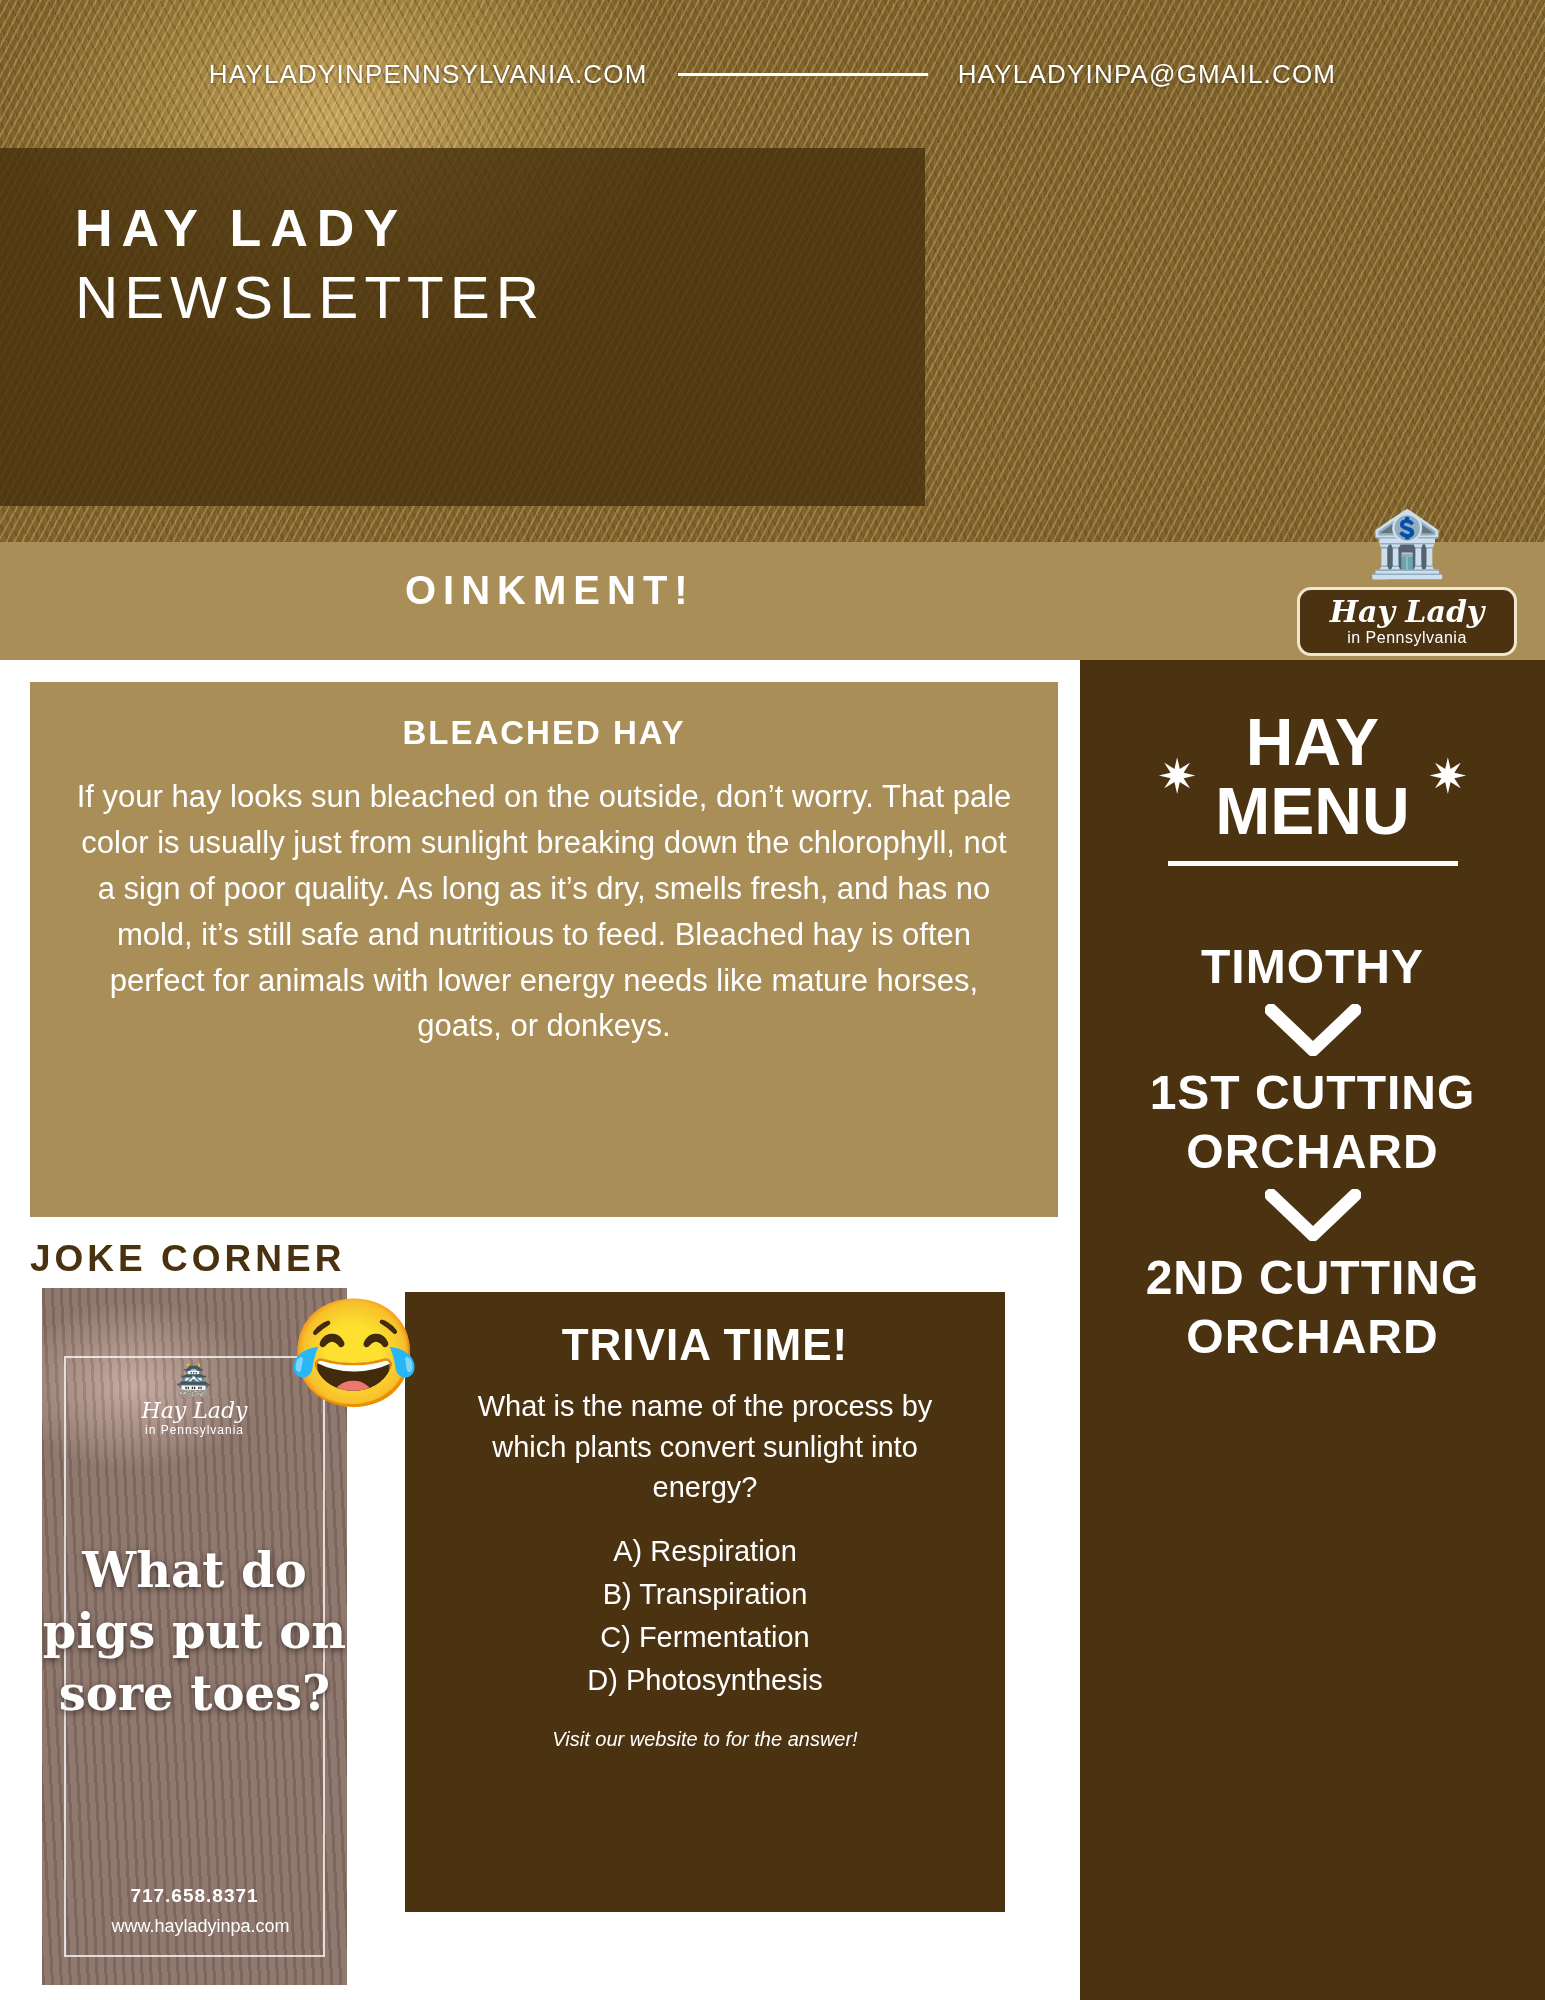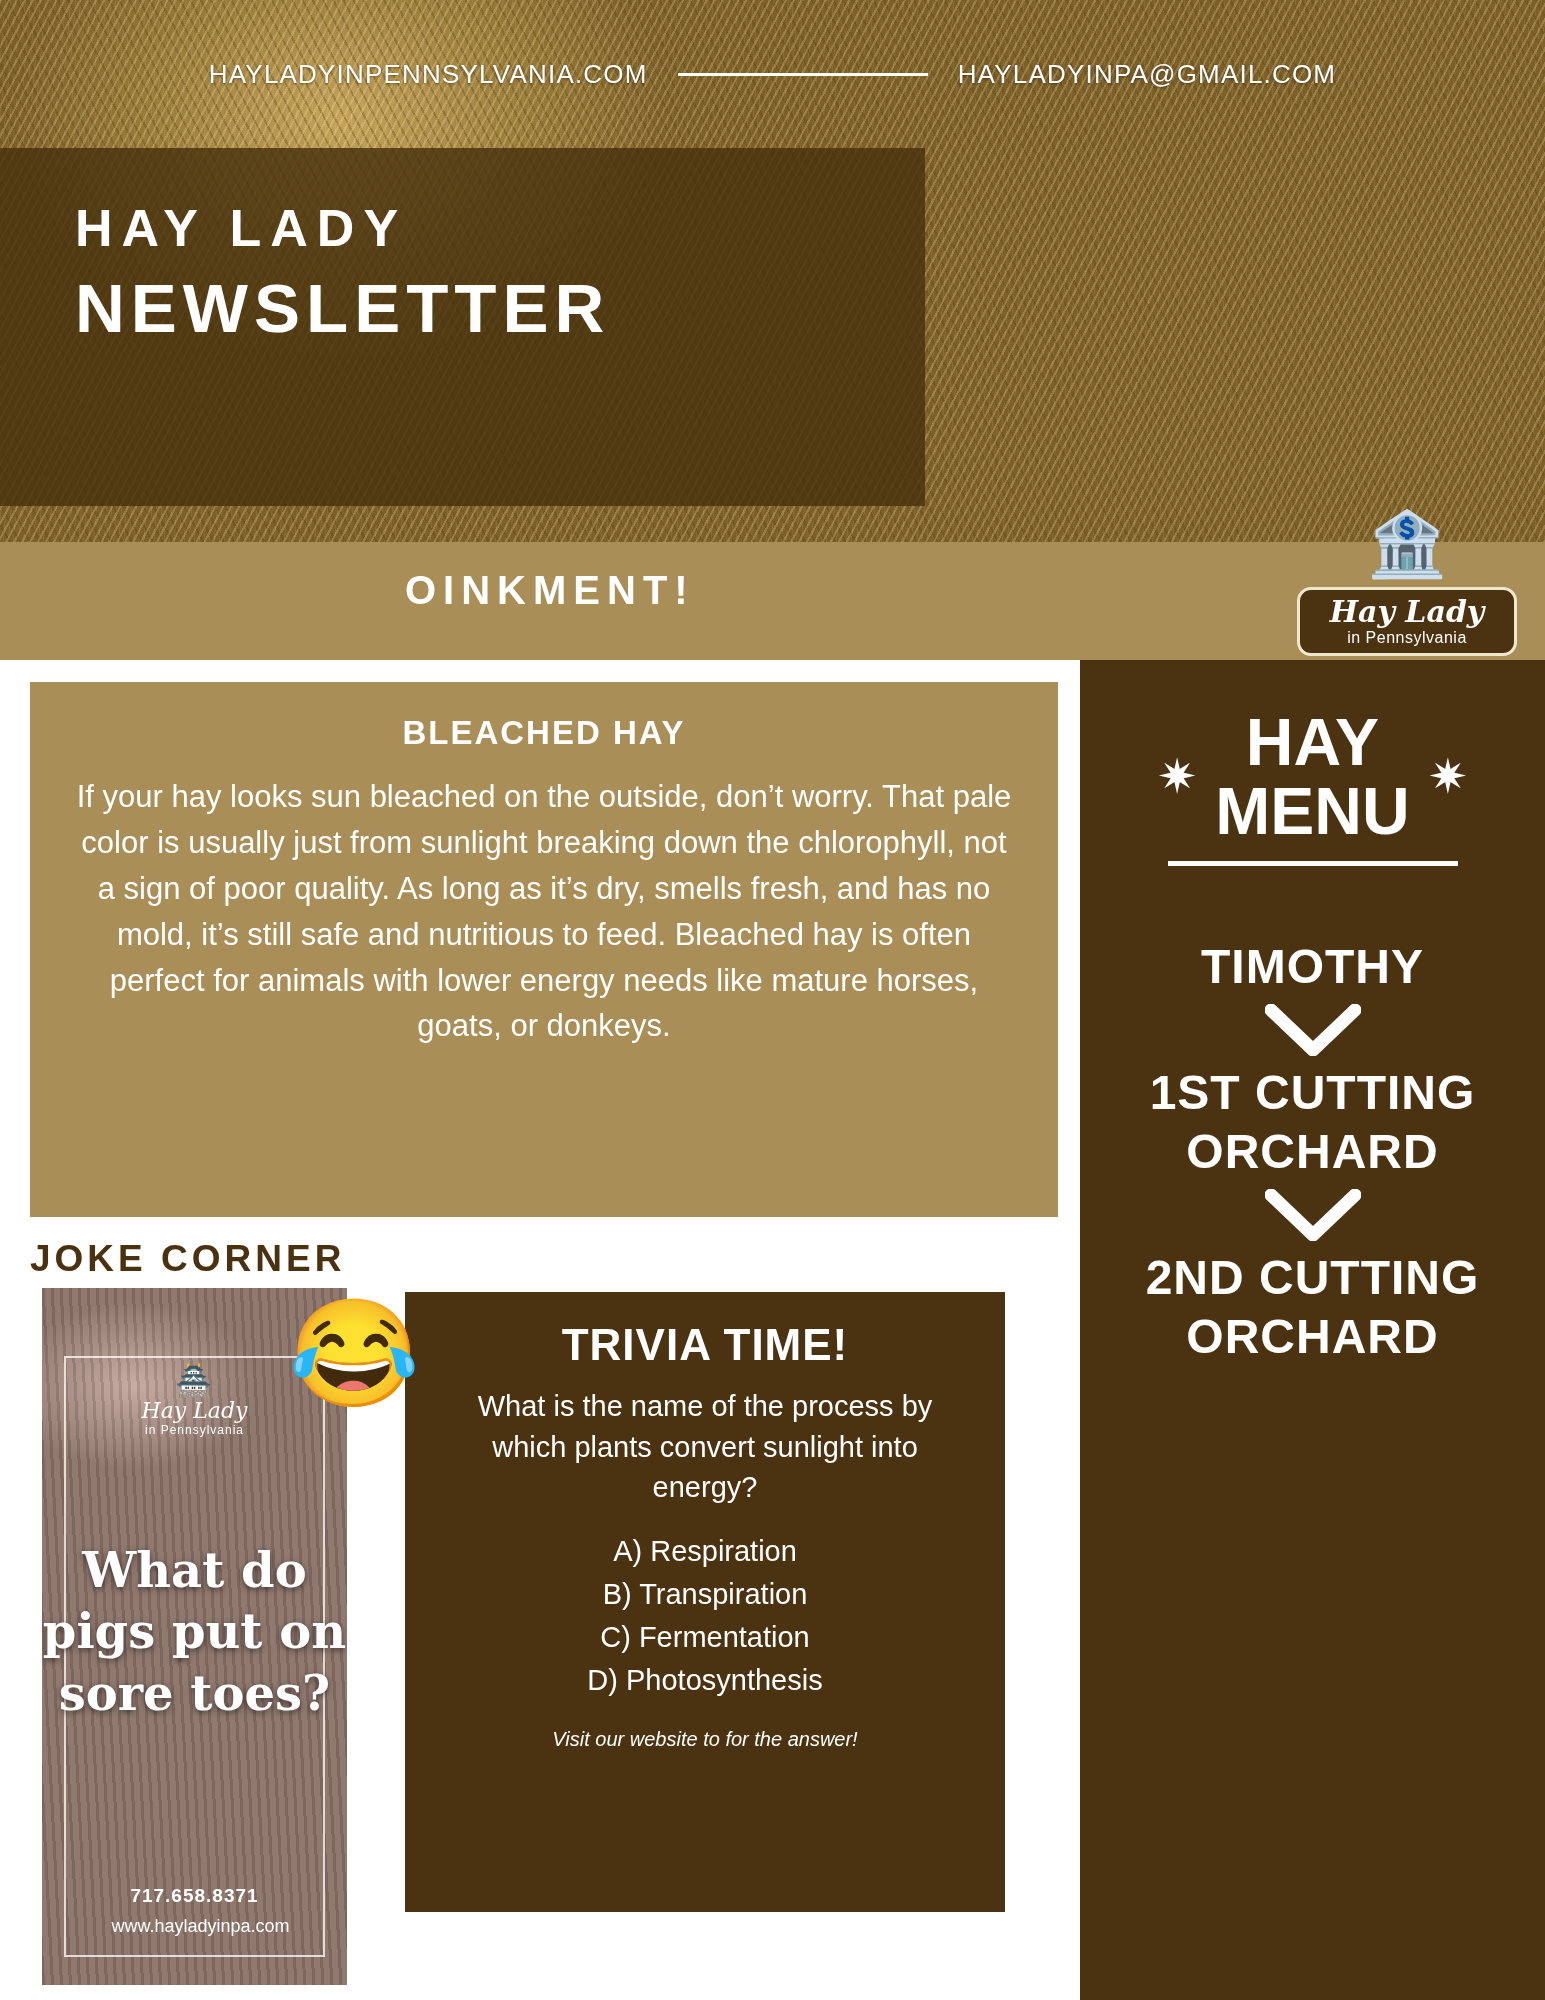--- a/index.html
+++ b/index.html
@@ -74,25 +74,25 @@
   }
   .title-small {
     color: #ffffff;
     font-size: 52px;
     font-weight: 700;
     letter-spacing: 9px;
     line-height: 1.1;
   }
   .title-large {
     color: #ffffff;
-    font-size: 69px;
-    font-weight: 700;
+    font-size: 60px;
+    font-weight: 400;
     letter-spacing: 6px;
     line-height: 1.15;
-    margin-top: 12px;
+    margin-top: 6px;
   }
 
   
   .body-area {
     position: relative;
     width: 1545px;
     height: 1340px;
     background: #ffffff;
   }
 

